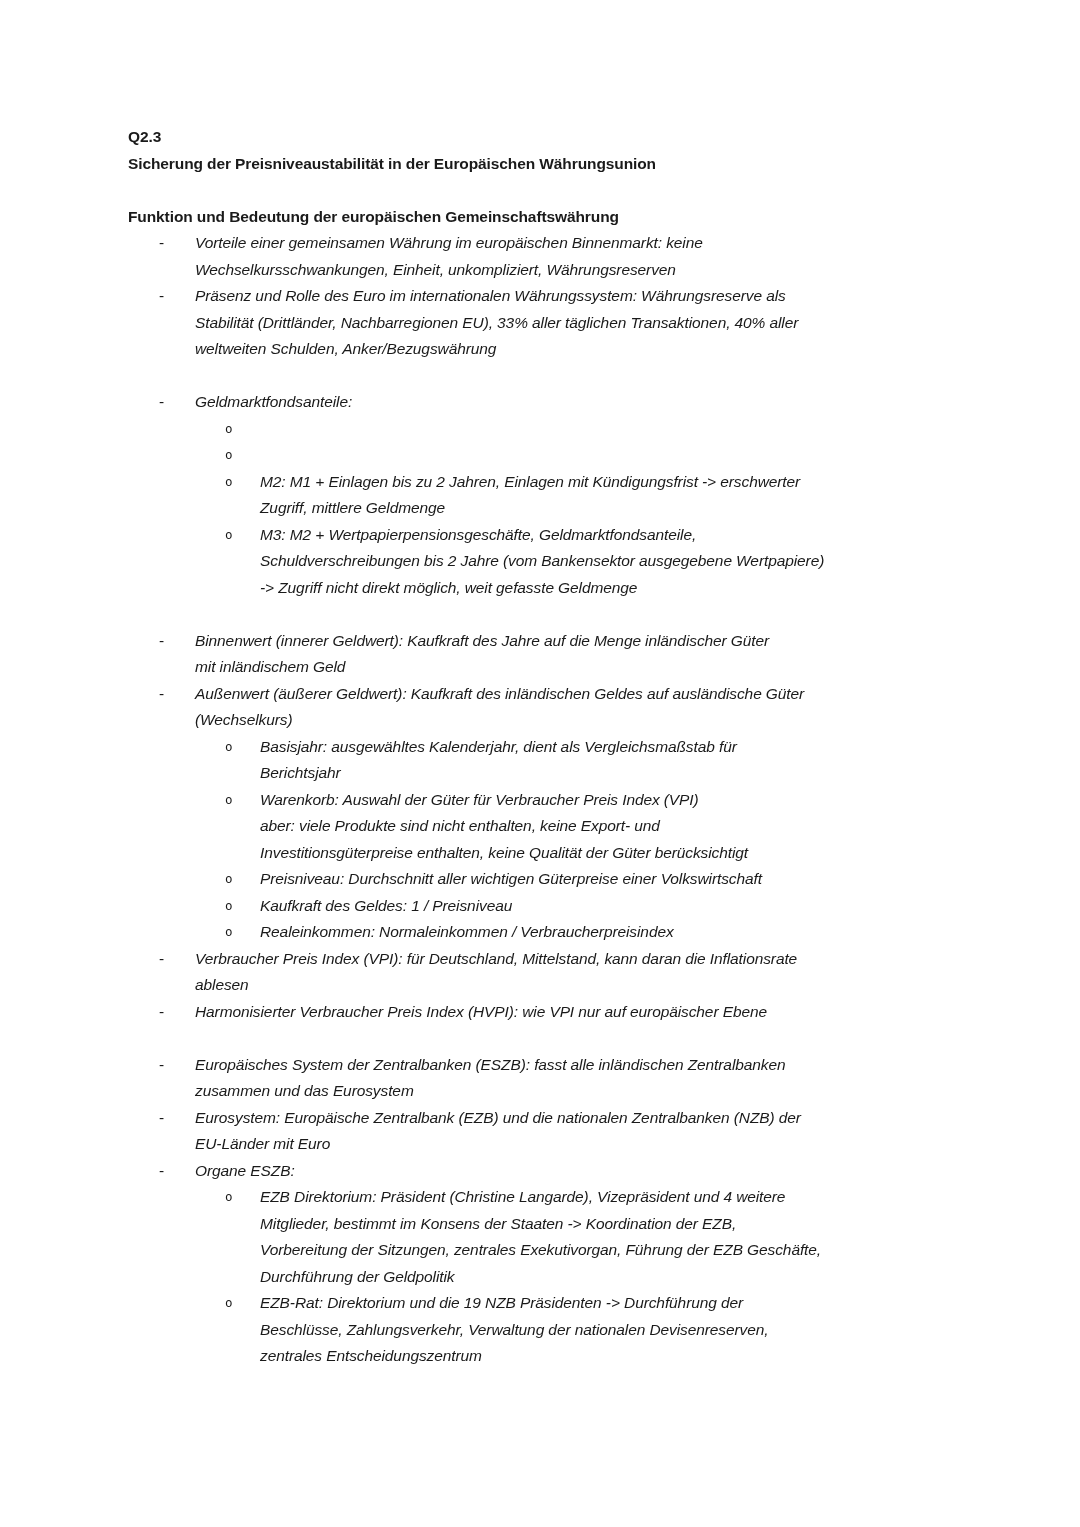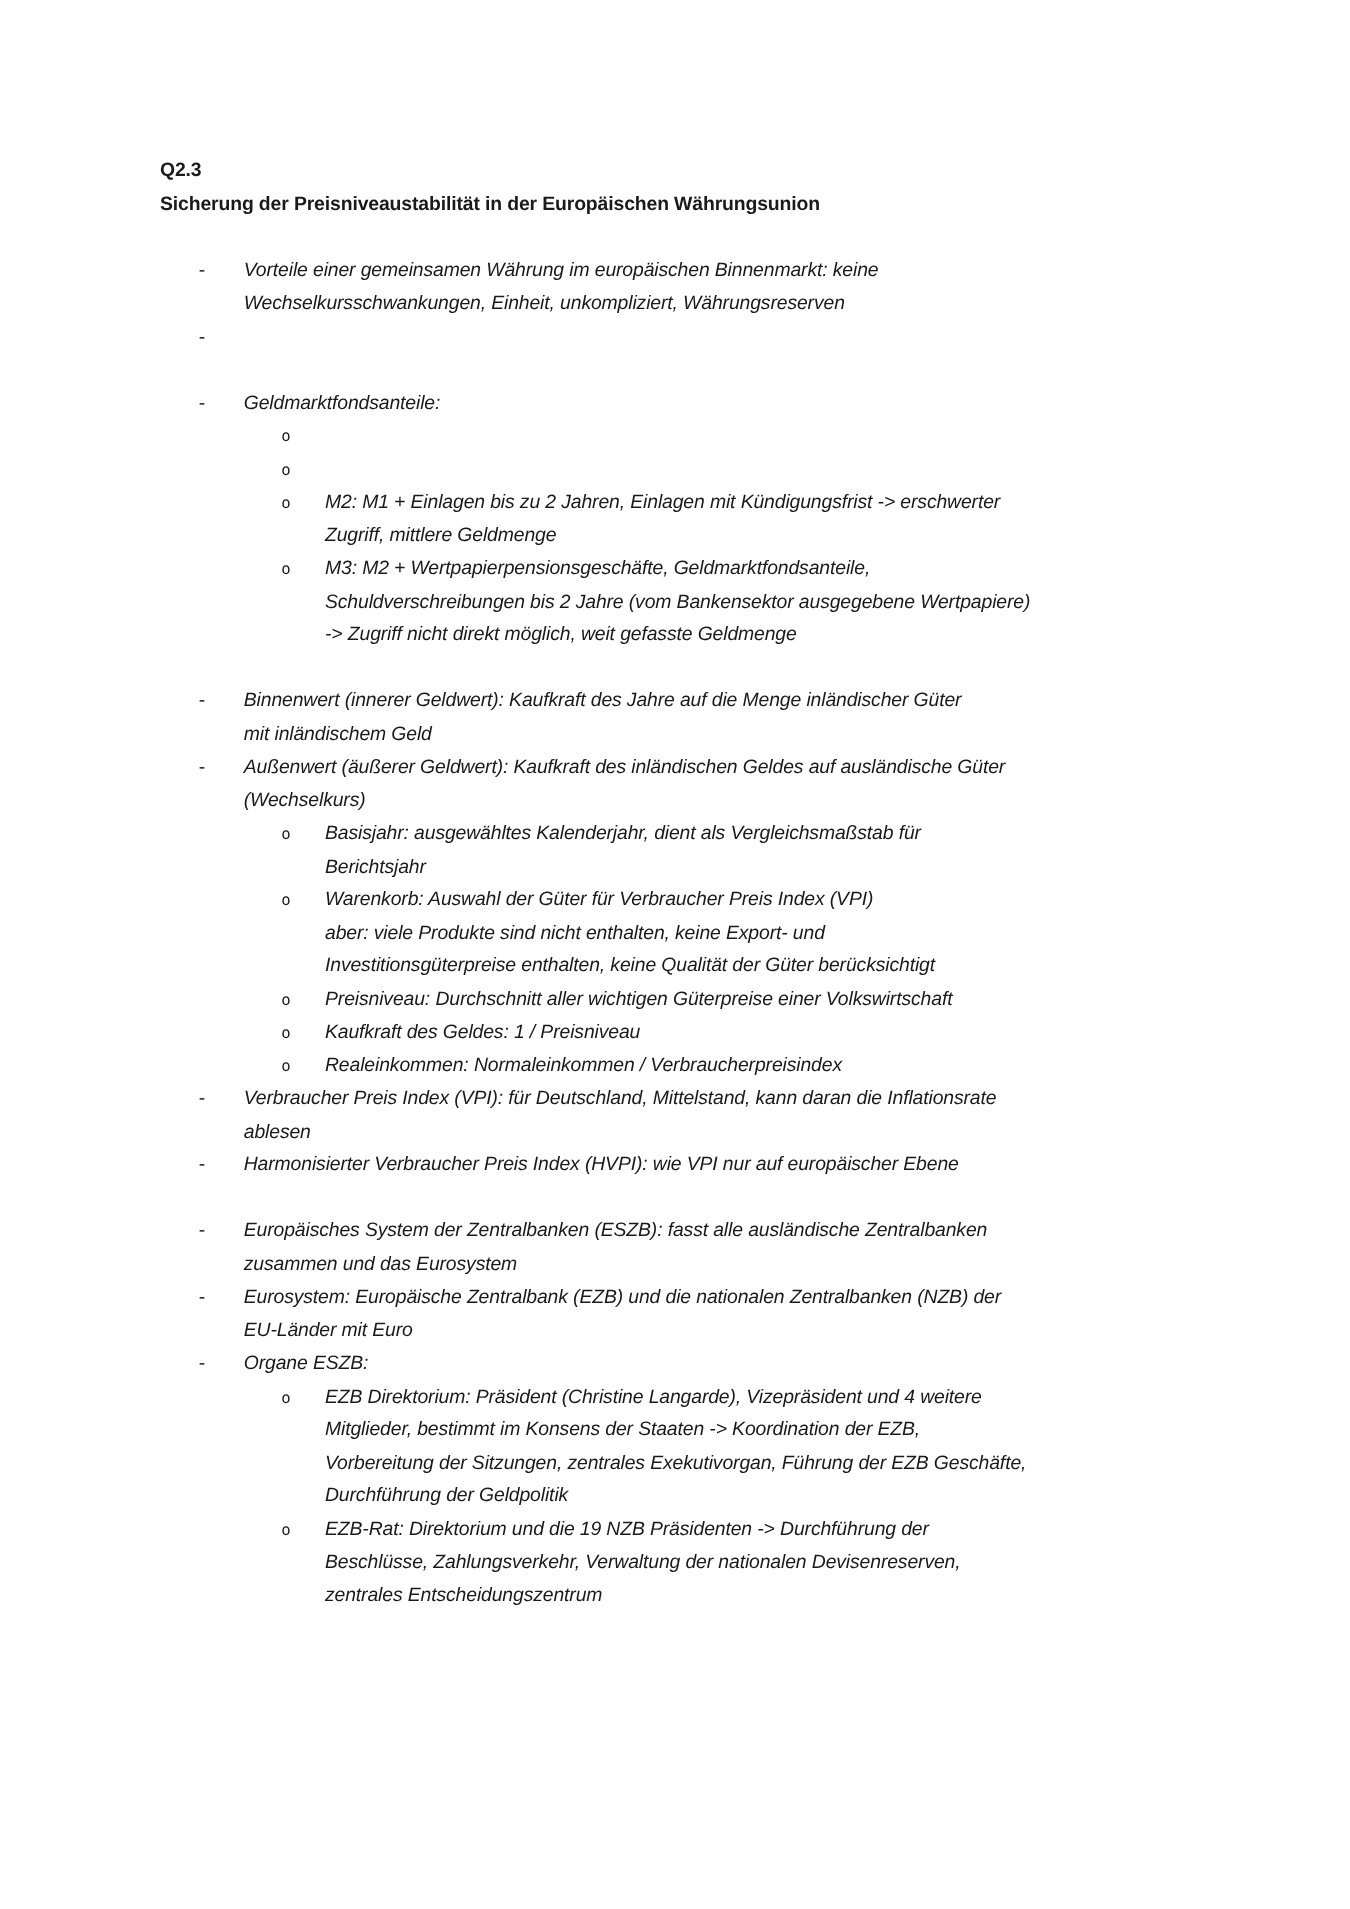--- a/index.html
+++ b/index.html
@@ -54,28 +54,32 @@
     font-style: italic;
   }
 </style>
 </head>
 <body>
 
 <div class="page">
   <div class="heading">Q2.3</div>
   <div class="heading">Sicherung der Preisniveaustabilität in der Europäischen Währungsunion</div>
   <div class="spacer"></div>
+  <div class="heading">Funktion und Bedeutung der europäischen Gemeinschaftswährung</div>
   <div id="bullet-list">
       <div class="li l1">
         <span class="bullet">-</span>
         <div class="txt">Vorteile einer gemeinsamen Währung im europäischen Binnenmarkt: keine
 Wechselkursschwankungen, Einheit, unkompliziert, Währungsreserven</div>
       </div>
       <div class="li l1">
         <span class="bullet">-</span>
+        <div class="txt">Präsenz und Rolle des Euro im internationalen Währungssystem: Währungsreserve als
+Stabilität (Drittländer, Nachbarregionen EU), 33% aller täglichen Transaktionen, 40% aller
+weltweiten Schulden, Anker/Bezugswährung</div>
       </div>
       <div class="spacer"></div>
       <div class="li l1">
         <span class="bullet">-</span>
         <div class="txt">Geldmarktfondsanteile:</div>
       </div>
       <div class="li l2">
         <span class="bullet">o</span>
       </div>
       <div class="li l2">
@@ -131,21 +135,21 @@
         <div class="txt">Verbraucher Preis Index (VPI): für Deutschland, Mittelstand, kann daran die Inflationsrate
 ablesen</div>
       </div>
       <div class="li l1">
         <span class="bullet">-</span>
         <div class="txt">Harmonisierter Verbraucher Preis Index (HVPI): wie VPI nur auf europäischer Ebene</div>
       </div>
       <div class="spacer"></div>
       <div class="li l1">
         <span class="bullet">-</span>
-        <div class="txt">Europäisches System der Zentralbanken (ESZB): fasst alle ausländische Zentralbanken
+        <div class="txt">Europäisches System der Zentralbanken (ESZB): fasst alle inländischen Zentralbanken
 zusammen und das Eurosystem</div>
       </div>
       <div class="li l1">
         <span class="bullet">-</span>
         <div class="txt">Eurosystem: Europäische Zentralbank (EZB) und die nationalen Zentralbanken (NZB) der
 EU-Länder mit Euro</div>
       </div>
       <div class="li l1">
         <span class="bullet">-</span>
         <div class="txt">Organe ESZB:</div>

